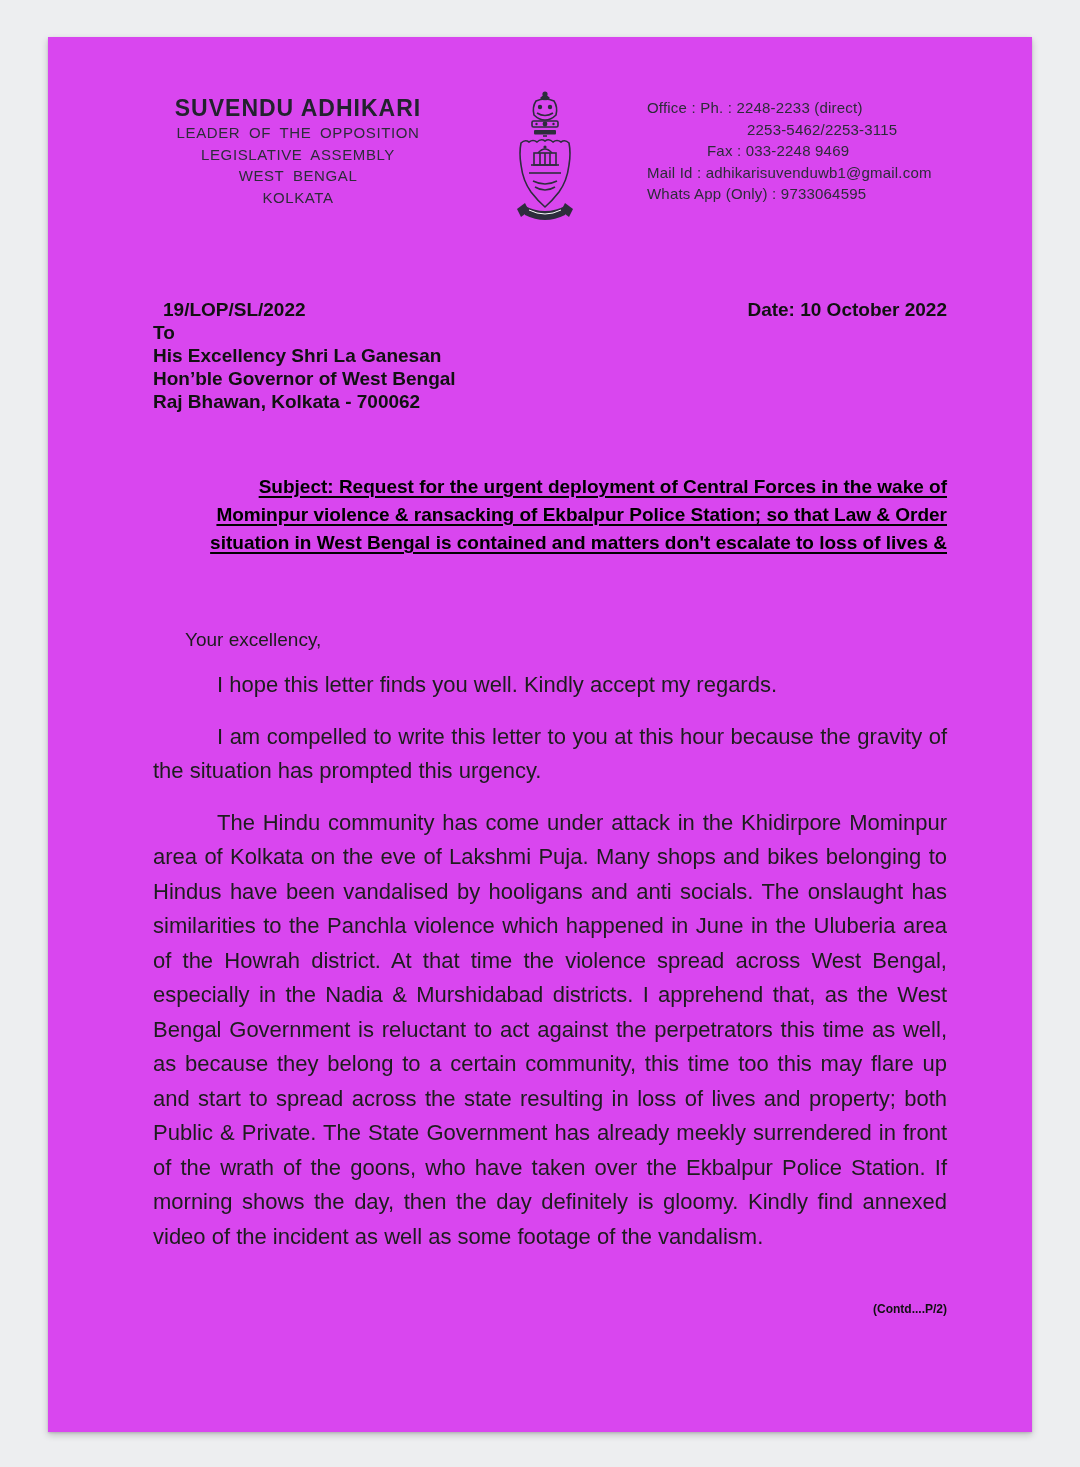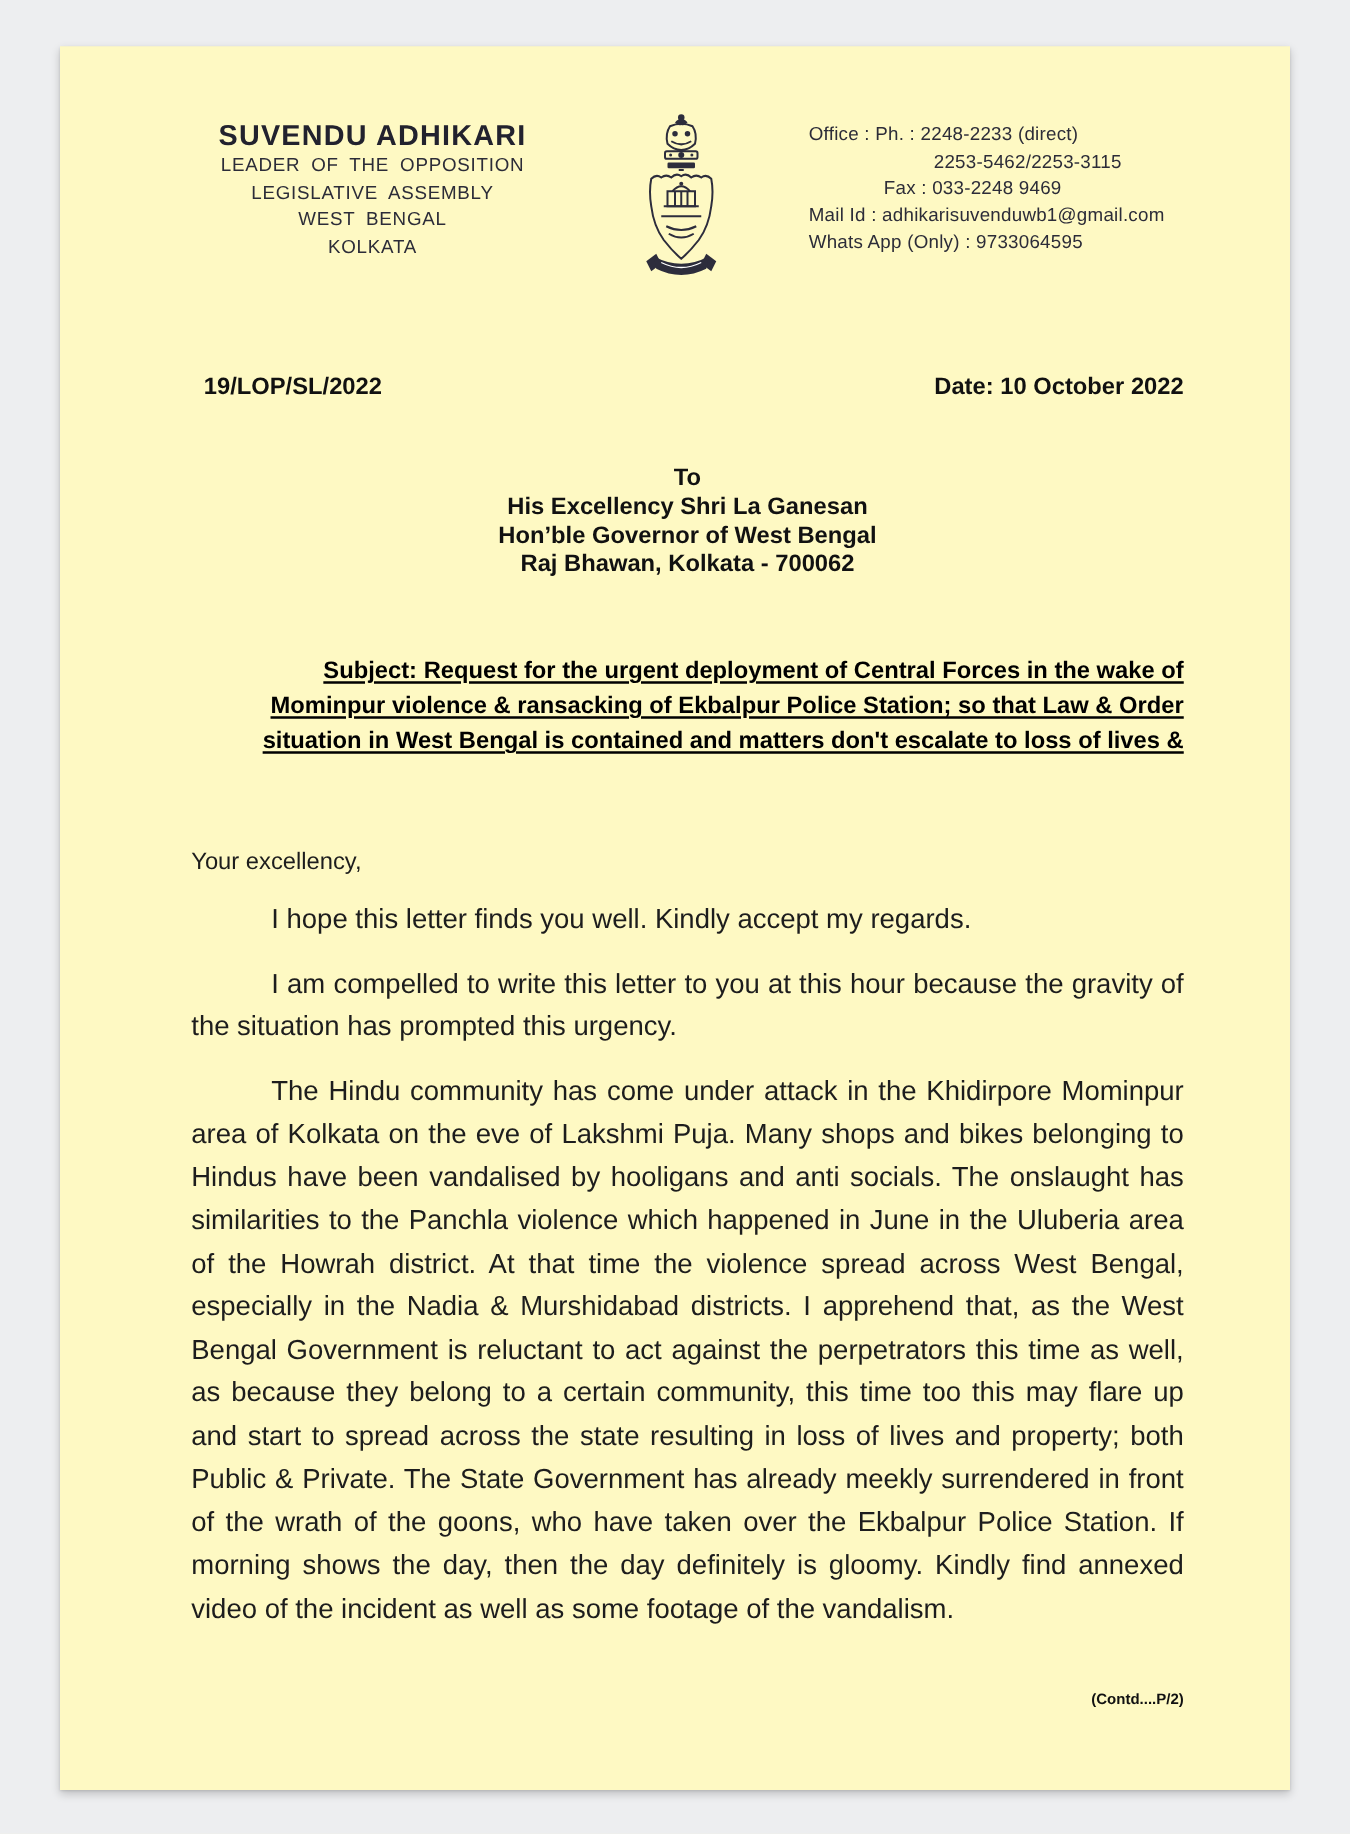--- a/index.html
+++ b/index.html
@@ -10,21 +10,21 @@
     height: 1467px;
     font-family: "Liberation Sans", sans-serif;
     -webkit-font-smoothing: antialiased;
   }
   .page {
     position: absolute;
     left: 48px;
     top: 37px;
     width: 984px;
     height: 1395px;
-    background: #fef9c3;
+    background: #d946ef;
     box-shadow: 0 3px 7px rgba(0,0,0,0.20), 0 1px 2px rgba(0,0,0,0.12);
     box-sizing: border-box;
     padding: 52px 85px 0 105px;
     color: #1d1d1d;
     overflow: hidden;
   }
   
   .letterhead {
     display: flex;
     align-items: flex-start;
@@ -72,46 +72,45 @@
     margin-top: 72px;
     display: flex;
     justify-content: space-between;
     font-size: 19px;
     font-weight: 700;
     color: #111;
   }
   .ref-row .ref-number { padding-left: 10px; }
   
   .to-block {
-    margin-top: 50px;
     font-size: 19px;
     font-weight: 700;
     line-height: 23px;
     color: #111;
-    text-align: center;
   }
   
   .subject-block {
     margin-top: 60px;
     text-align: right;
     font-size: 19px;
     font-weight: 700;
     line-height: 28px;
     color: #000;
   }
   .subject-line span {
     text-decoration: underline;
     text-decoration-thickness: 2px;
     text-underline-offset: 3px;
   }
   
   .salutation {
     margin-top: 72px;
     font-size: 19px;
     color: #1d1d1d;
+    margin-left: 32px;
   }
   .para {
     margin: 17px 0 0 0;
     font-size: 22px;
     line-height: 34.5px;
     text-align: justify;
     text-indent: 64px;
     color: #1d1d1d;
   }
   .contd {

